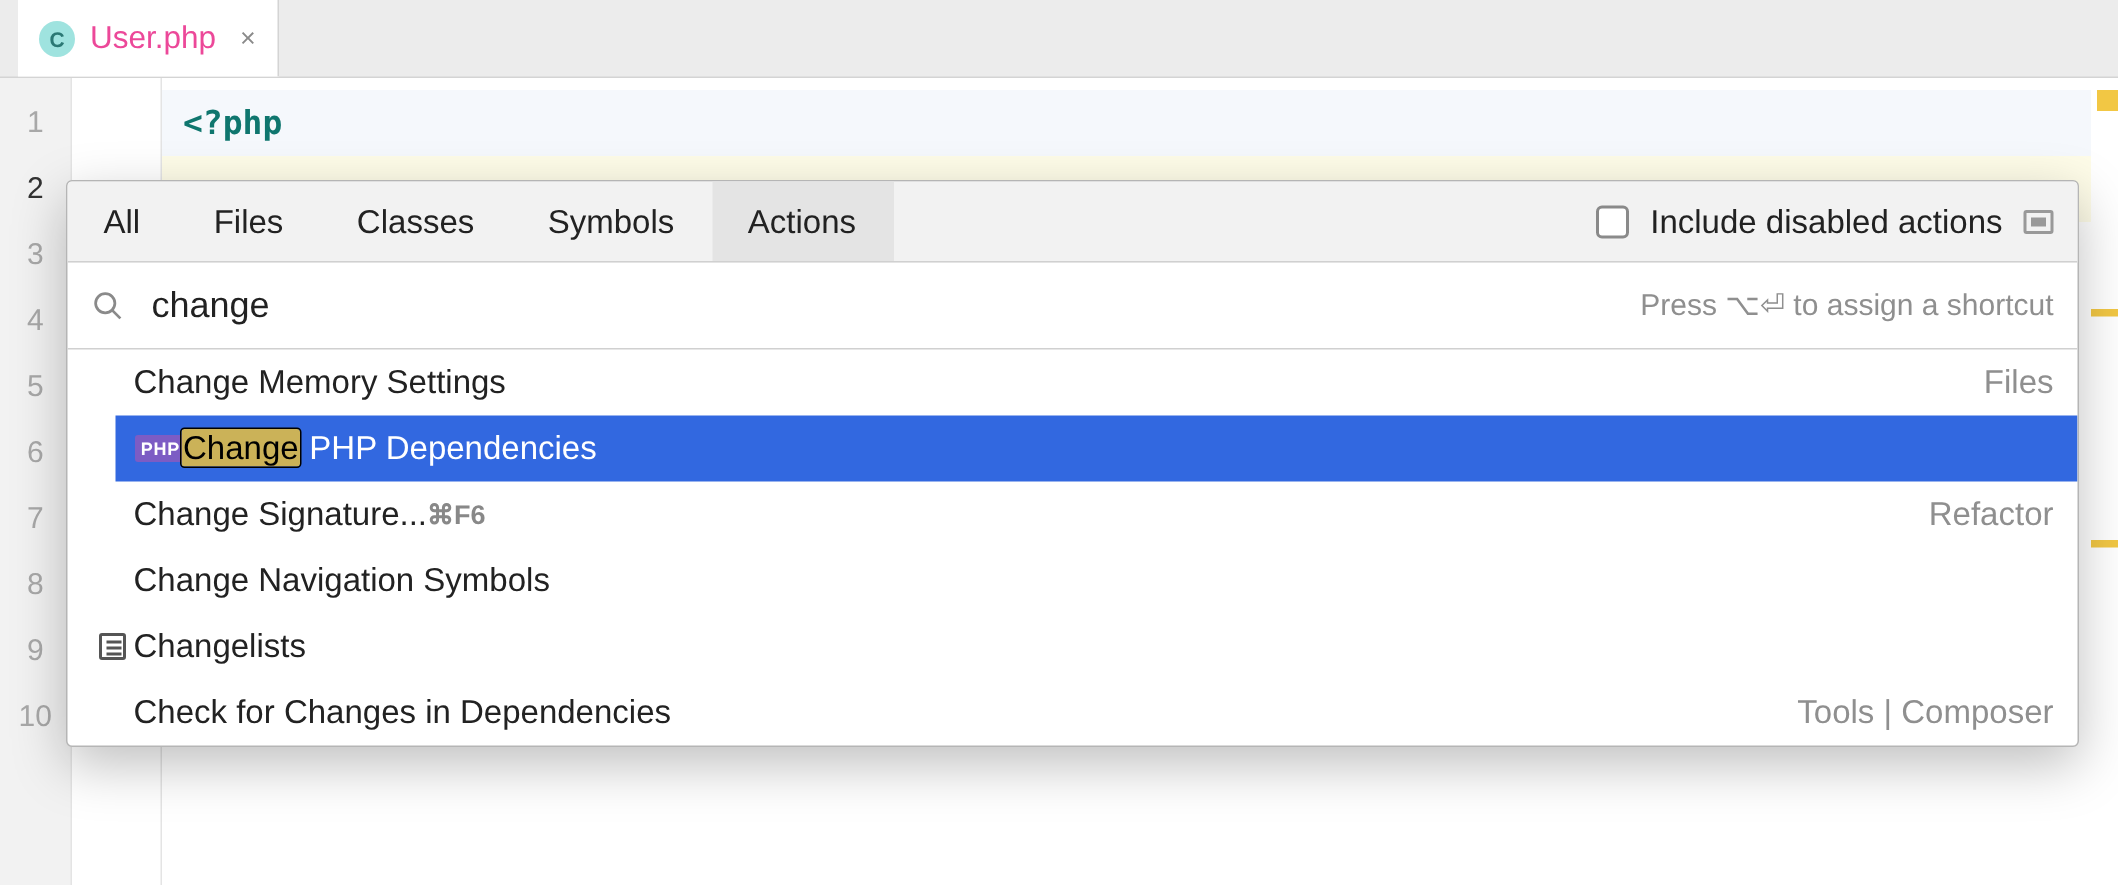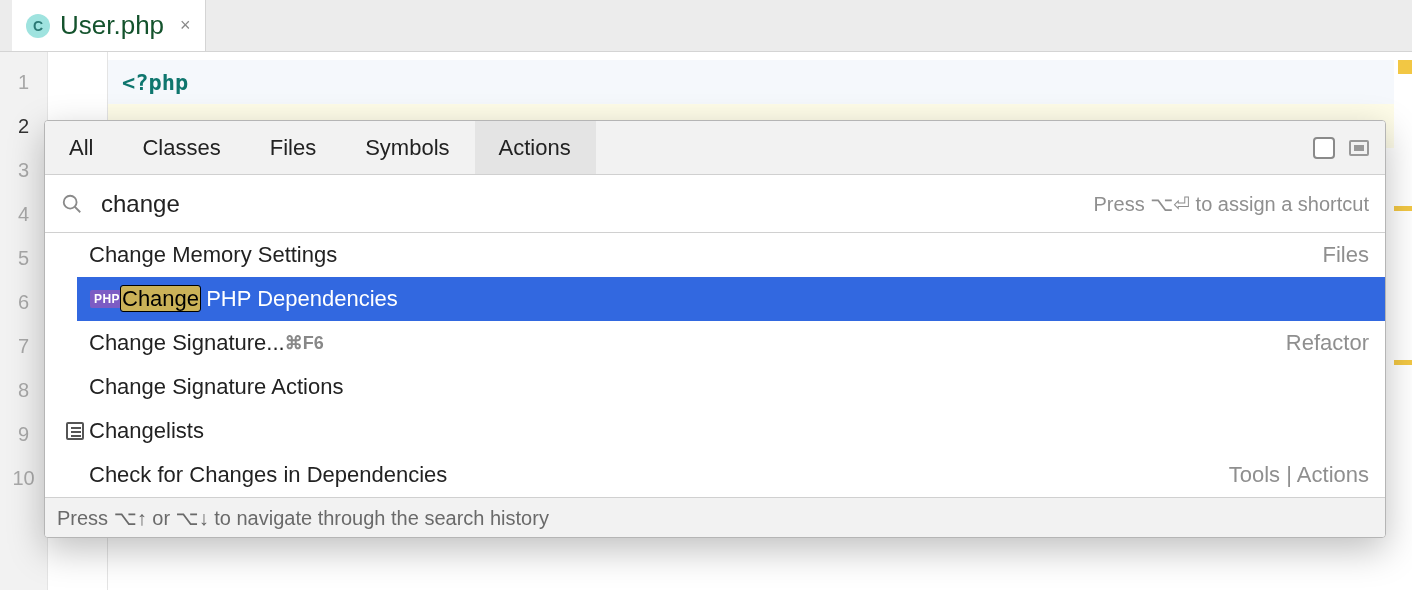--- a/index.html
+++ b/index.html
@@ -1,21 +1,21 @@
 <!DOCTYPE html>
 <html><head>
 <meta charset="utf-8">
 <style>
   * { box-sizing: border-box; margin: 0; padding: 0; }
   html, body { width: 1412px; height: 590px; font-family: -apple-system, "Helvetica Neue", Arial, sans-serif; background: #f2f2f2; overflow: hidden; }
   .root { display: flex; flex-direction: column; height: 100%; }
   .tabbar { height: 52px; background: #ececec; border-bottom: 1px solid #d4d4d4; display: flex; align-items: center; padding-left: 12px; }
   .tab { display: flex; align-items: center; gap: 10px; background: #fff; height: 100%; padding: 0 14px; border-right: 1px solid #d4d4d4; }
   .tab-icon { width: 24px; height: 24px; border-radius: 50%; background: #9fe3df; color: #2b7874; font-weight: 700; font-size: 14px; display: flex; align-items: center; justify-content: center; }
-  .tab-label { font-size: 26px; color: #14532d; }
+  .tab-label { font-size: 21px; color: #ec4899; }
   .tab-close { font-size: 18px; color: #8a8a8a; margin-left: 6px; }
   .editor-wrap { flex: 1; display: flex; background: #fff; position: relative; }
   .gutter { width: 48px; background: #f2f2f2; border-right: 1px solid #e4e4e4; padding-top: 8px; }
   .gutter .ln { height: 44px; display: flex; align-items: center; justify-content: center; font-size: 20px; color: #a8a8a8; }
   .gutter .ln.caret { color: #333; }
   .foldbar { width: 60px; background: #fff; border-right: 1px solid #e4e4e4; }
   .code { flex: 1; position: relative; }
   .line1 { height: 44px; display: flex; align-items: center; padding-left: 14px; font-family: ui-monospace, Menlo, Consolas, monospace; font-size: 22px; font-weight: 700; color: #0f766e; background: #f5f8fc; margin-top: 8px; }
   .line2 { height: 44px; background: #fefce8; }
   .right-scroll { width: 18px; background: #fff; position: relative; }
@@ -81,27 +81,28 @@
       <div class="warn"></div>
       <div class="warn-tick" style="top:154px"></div>
       <div class="warn-tick" style="top:308px"></div>
     </div>
   </div>
 </div>
 
 <div class="overlay">
   <div class="ovl-tabs">
     <div class="ovl-tab">All</div>
+    <div class="ovl-tab">Files</div>
     <div class="ovl-tab">Classes</div>
-    <div class="ovl-tab">Files</div>
     <div class="ovl-tab">Symbols</div>
     <div class="ovl-tab active">Actions</div>
     <div class="ovl-spacer"></div>
     <div class="ovl-right">
       <div class="chk"></div>
+      <div class="ovl-right-label">Include disabled actions</div>
       <div class="pin"></div>
     </div>
   </div>
 
   <div class="searchrow">
     <svg class="search-icon" viewBox="0 0 24 24" fill="none" stroke="currentColor" stroke-width="2">
         <circle cx="10" cy="10" r="7"></circle>
         <line x1="21" y1="21" x2="15" y2="15"></line>
       </svg>
     <input class="search-input" value="change" style="">
@@ -121,29 +122,28 @@
       <span><span class="hl">Change</span><span> PHP Dependencies</span></span>
     </div>
     <div class="res">
       <span class="iconbox"></span>
       <span>Change Signature...</span>
       <span class="shortcut-badge">⌘F6</span>
       <span class="right">Refactor</span>
     </div>
     <div class="res">
       <span class="iconbox"></span>
-      <span>Change Signature Actions</span>
+      <span>Change Navigation Symbols</span>
     </div>
     <div class="res">
       <span class="iconbox">
           <span class="list-icon"></span>
         </span>
       <span>Changelists</span>
     </div>
     <div class="res">
       <span class="iconbox"></span>
       <span>Check for Changes in Dependencies</span>
-      <span class="right">Tools | Actions</span>
+      <span class="right">Tools | Composer</span>
     </div>
   </div>
 
-  <div class="footer">Press ⌥↑ or ⌥↓ to navigate through the search history</div>
 </div>
 
 </body></html>

